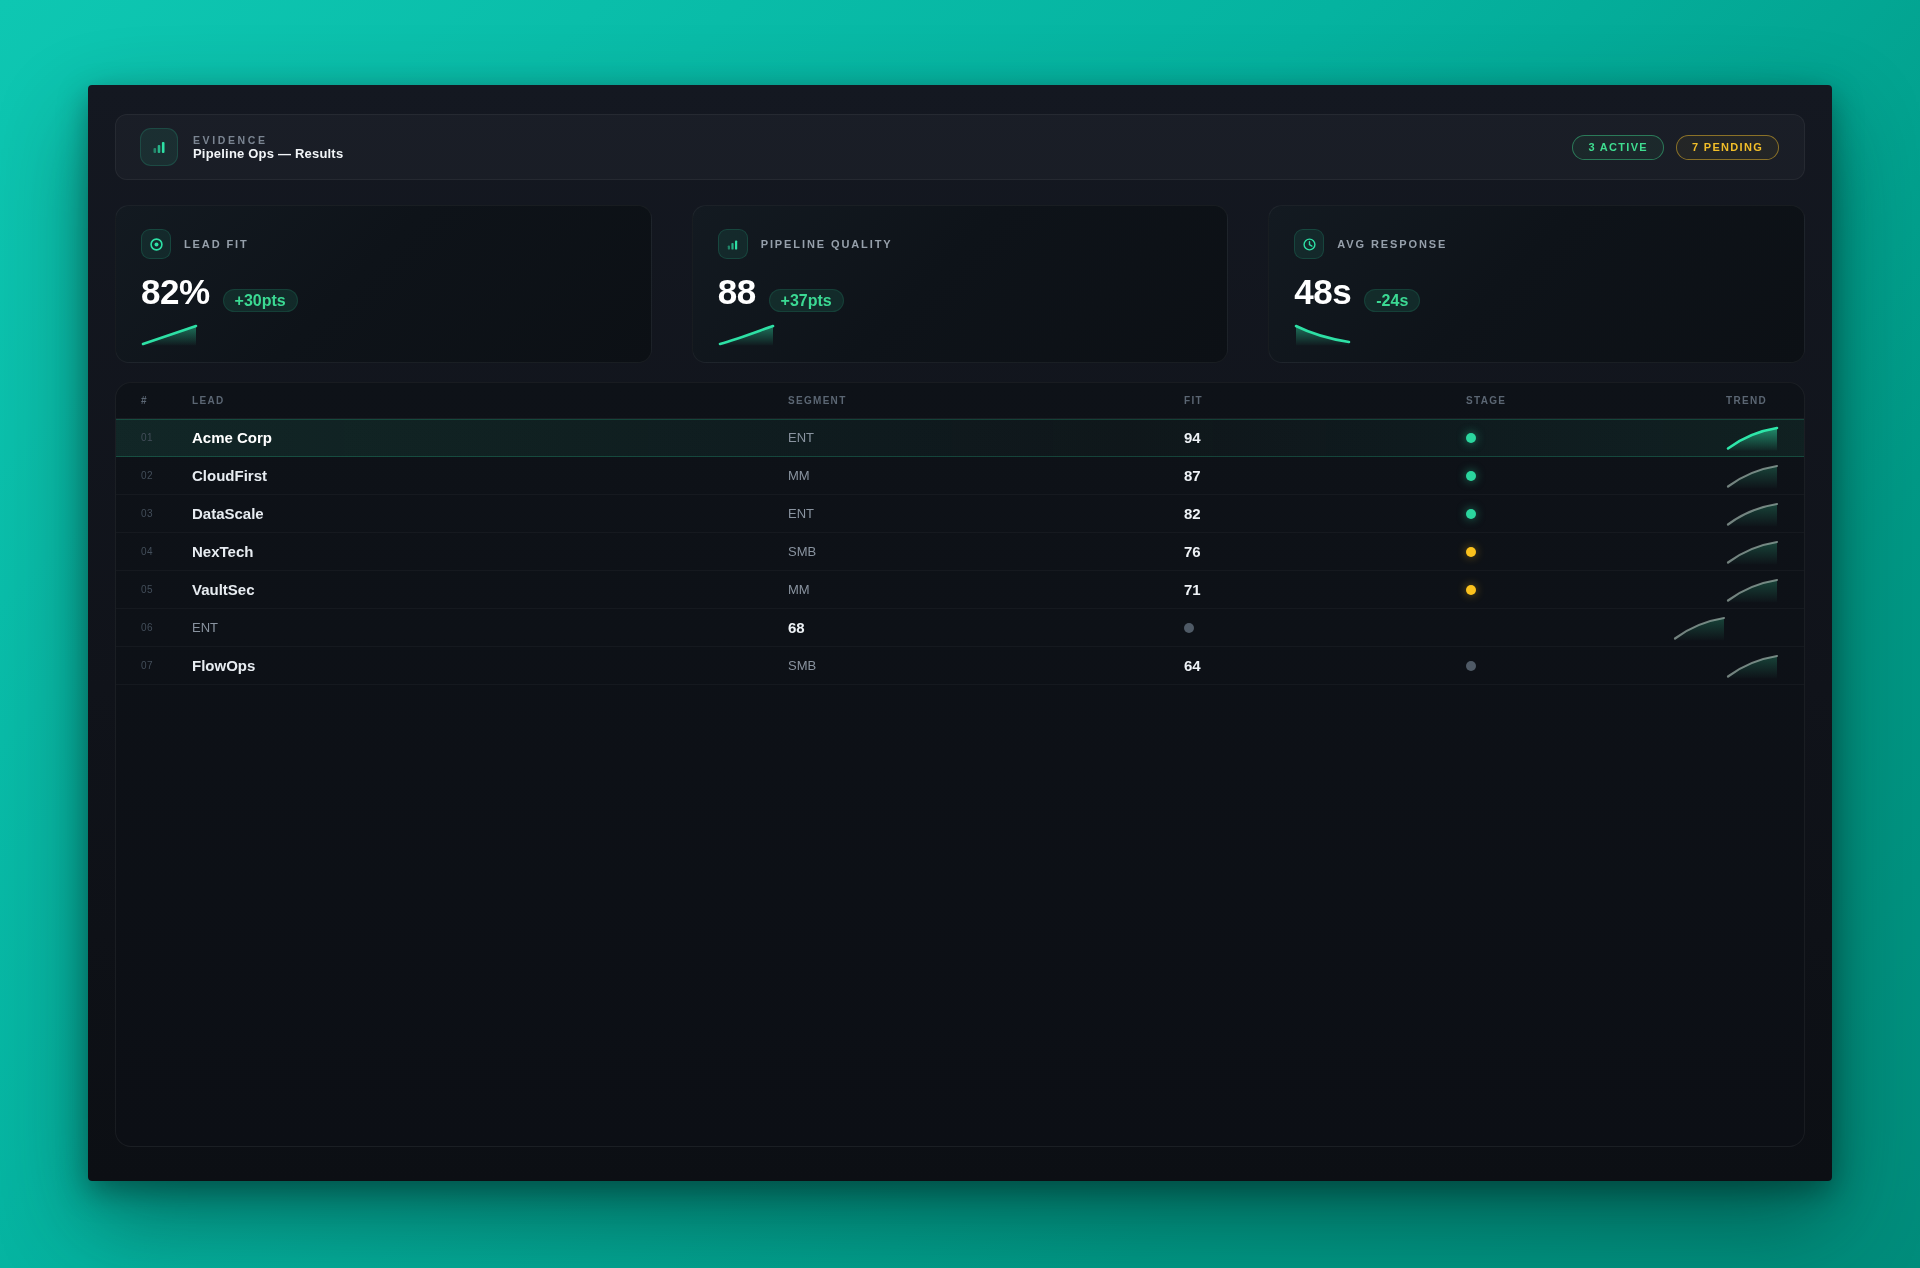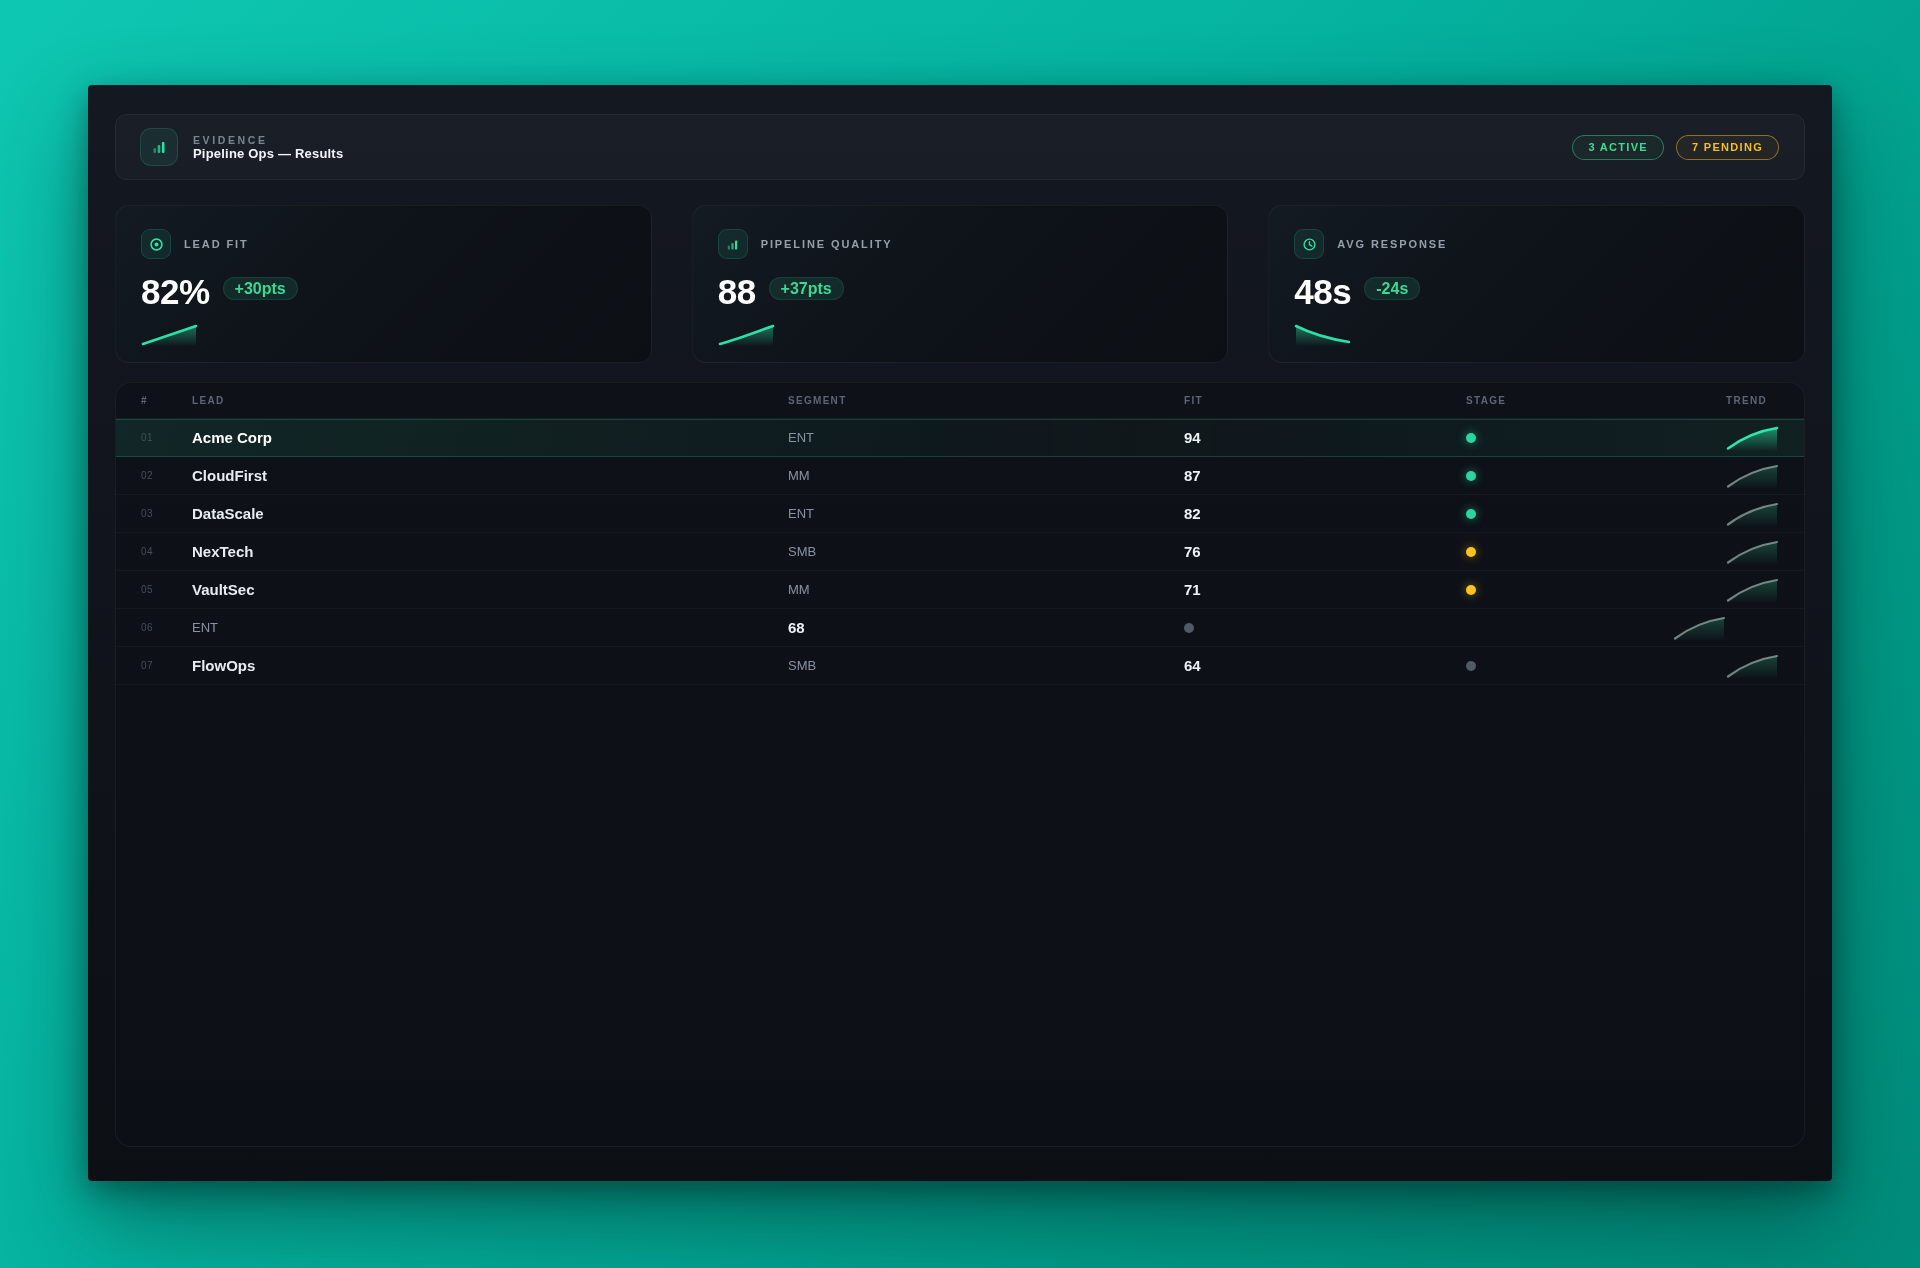--- a/index.html
+++ b/index.html
@@ -49,21 +49,21 @@
   .stats { margin-top:25px; display:flex; gap:40px; }
   .card {
     flex:1; height:158px; border-radius:14px;
     border:1px solid rgba(255,255,255,.05);
     background:linear-gradient(135deg,#131a21 0%,#0e1319 45%,#0c1015 100%);
     padding:23px 25px 0 25px;
   }
   .card-head { display:flex; align-items:center; gap:13px; }
   .card-icon { width:30px; height:30px; border-radius:9px; }
   .card-label { font-size:11px; font-weight:600; letter-spacing:1.9px; color:#96a0ab; }
-  .value-row { margin-top:13px; display:flex; align-items:flex-start; gap:13px; }
+  .value-row { margin-top:13px; display:flex; align-items:flex-end; gap:13px; }
   .value { font-size:35px; font-weight:700; color:#ffffff; letter-spacing:-.5px; }
   .delta {
     display:inline-flex; align-items:center; height:23px; padding:0 11px; margin-top:5px;
     border-radius:999px; font-size:16px; font-weight:700; color:#3bd993;
     background:rgba(46,224,165,.11); border:1px solid rgba(46,224,165,.12);
   }
   .card-spark { display:block; margin-top:11px; }
 
   
   .panel {

